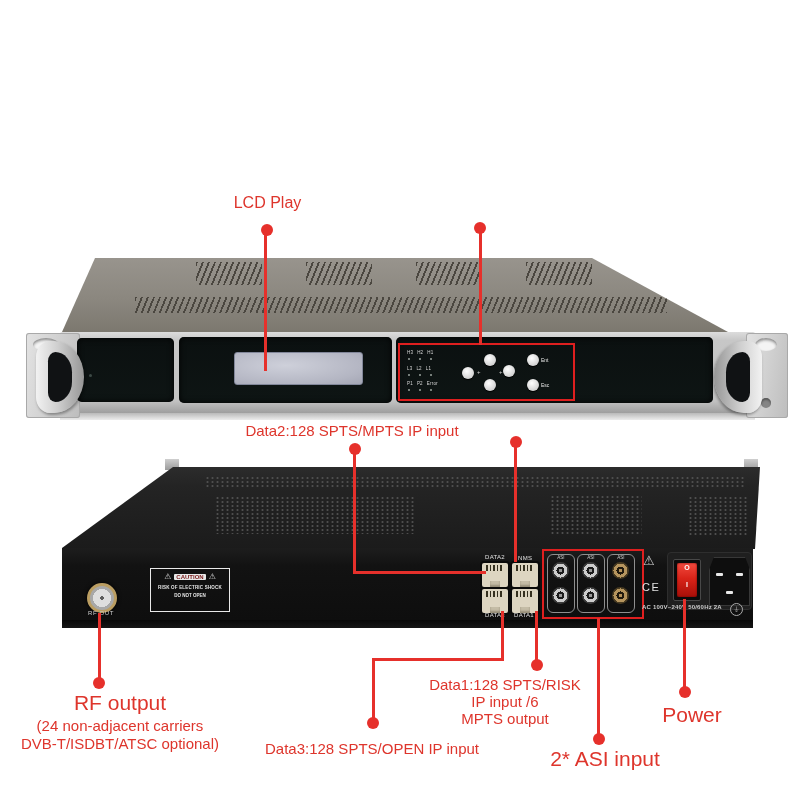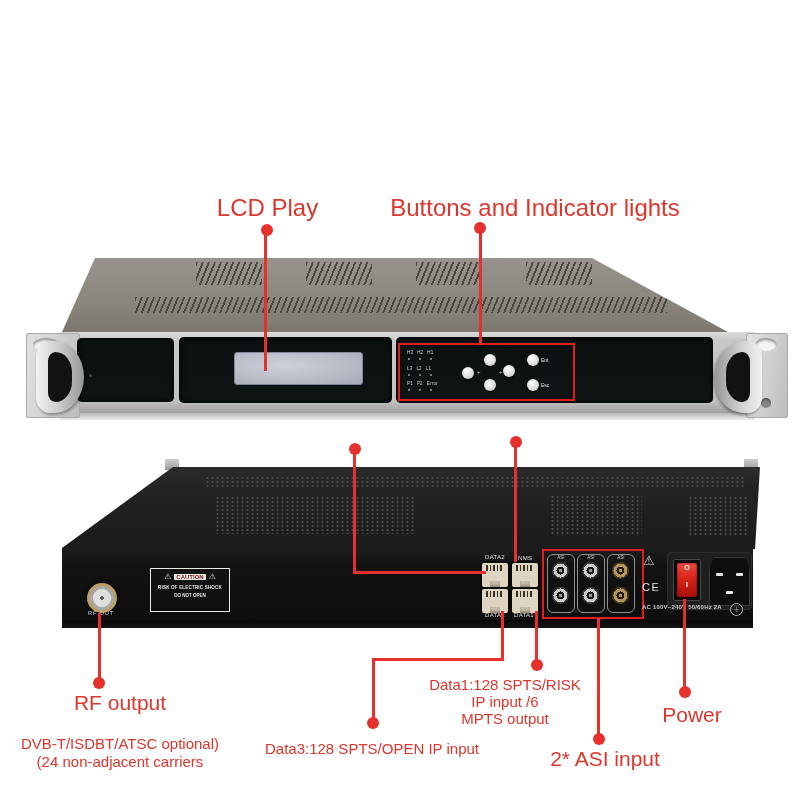--- a/index.html
+++ b/index.html
@@ -110,40 +110,40 @@
   .pin{position:absolute;width:7px;height:3px;background:#e8e8e8;border-radius:1px;}
   .pin-l{left:6px;top:15px;} .pin-r{left:26px;top:15px;} .pin-b{left:16px;top:33px;}
   .rating{left:580px;top:56px;font-size:6px;font-weight:bold;color:#cccccc;letter-spacing:.2px;}
   .gnd{left:668px;top:55px;width:11px;height:11px;border:1px solid #aaa;border-radius:50%;
     color:#cfcfcf;font-size:7px;line-height:11px;text-align:center;}
 
   
   .co-line{background:#e6302b;}
   .co-dot{width:12px;height:12px;border-radius:50%;background:#e6302b;}
   .co-text{color:#de352c;text-align:center;}
-  .t-big{font-size:24px;}
+  .t-big{font-size:16px;}
   .t-big2{font-size:21px;}
   .t-small{font-size:15px;}
   .l-lcd{left:264px;top:234px;width:3px;height:137px;}
   .d-lcd{left:261px;top:224px;}
   .t-lcd{left:205px;top:194px;width:125px;}
   .l-btn{left:479px;top:233px;width:3px;height:112px;}
   .d-btn{left:474px;top:222px;}
   .t-btn{left:375px;top:194px;width:320px;}
   .t-data2{left:238px;top:422px;width:228px;}
   .d-data2{left:349px;top:443px;}
   .l-data2v{left:353px;top:454px;width:3px;height:118px;}
   .l-data2h{left:353px;top:571px;width:133px;height:3px;}
   .d-nms{left:510px;top:436px;}
   .l-nms{left:514px;top:447px;width:3px;height:115px;}
   .t-nms{left:524px;top:425px;width:270px;text-align:left;}
   .l-rf{left:98px;top:613px;width:3px;height:66px;}
   .d-rf{left:93px;top:677px;}
   .t-rf1{left:60px;top:691px;width:120px;}
-  .t-rf2{left:13px;top:717px;width:214px;margin-top:36px;}
+  .t-rf2{left:13px;top:717px;width:214px;}
   .t-rf3{left:10px;top:735px;width:220px;}
   .l-data3a{left:501px;top:611px;width:3px;height:49px;}
   .l-data3b{left:372px;top:658px;width:132px;height:3px;}
   .l-data3c{left:372px;top:658px;width:3px;height:61px;}
   .d-data3{left:367px;top:717px;}
   .t-data3{left:254px;top:740px;width:236px;}
   .l-data1{left:535px;top:611px;width:3px;height:50px;}
   .d-data1{left:531px;top:659px;}
   .t-data1{left:420px;top:676px;width:170px;line-height:17px;}
   .l-asi{left:597px;top:618px;width:3px;height:118px;}
@@ -300,24 +300,24 @@
     </div>
     <div class="abs rating">AC 100V~240V 50/60Hz 2A</div>
     <div class="abs gnd">⏚</div>
   </div>
   <div class="abs rear-bottom"></div>
 
   <div class="abs co-text t-big t-lcd">LCD Play</div>
   <div class="abs co-dot d-lcd"></div>
   <div class="abs co-line l-lcd"></div>
 
-  <div class="abs co-text t-big t-btn">Buttons and Indicator lights</div>
   <div class="abs co-dot d-btn"></div>
   <div class="abs co-line l-btn"></div>
 
+  <div class="abs co-text t-small t-data2">Data2:128 SPTS/MPTS IP input</div>
   <div class="abs co-dot d-data2"></div>
   <div class="abs co-line l-data2v"></div>
   <div class="abs co-line l-data2h"></div>
 
   <div class="abs co-dot d-nms"></div>
   <div class="abs co-line l-nms"></div>
 
   <div class="abs co-line l-rf"></div>
   <div class="abs co-dot d-rf"></div>
   <div class="abs co-text t-big2 t-rf1">RF output</div>

